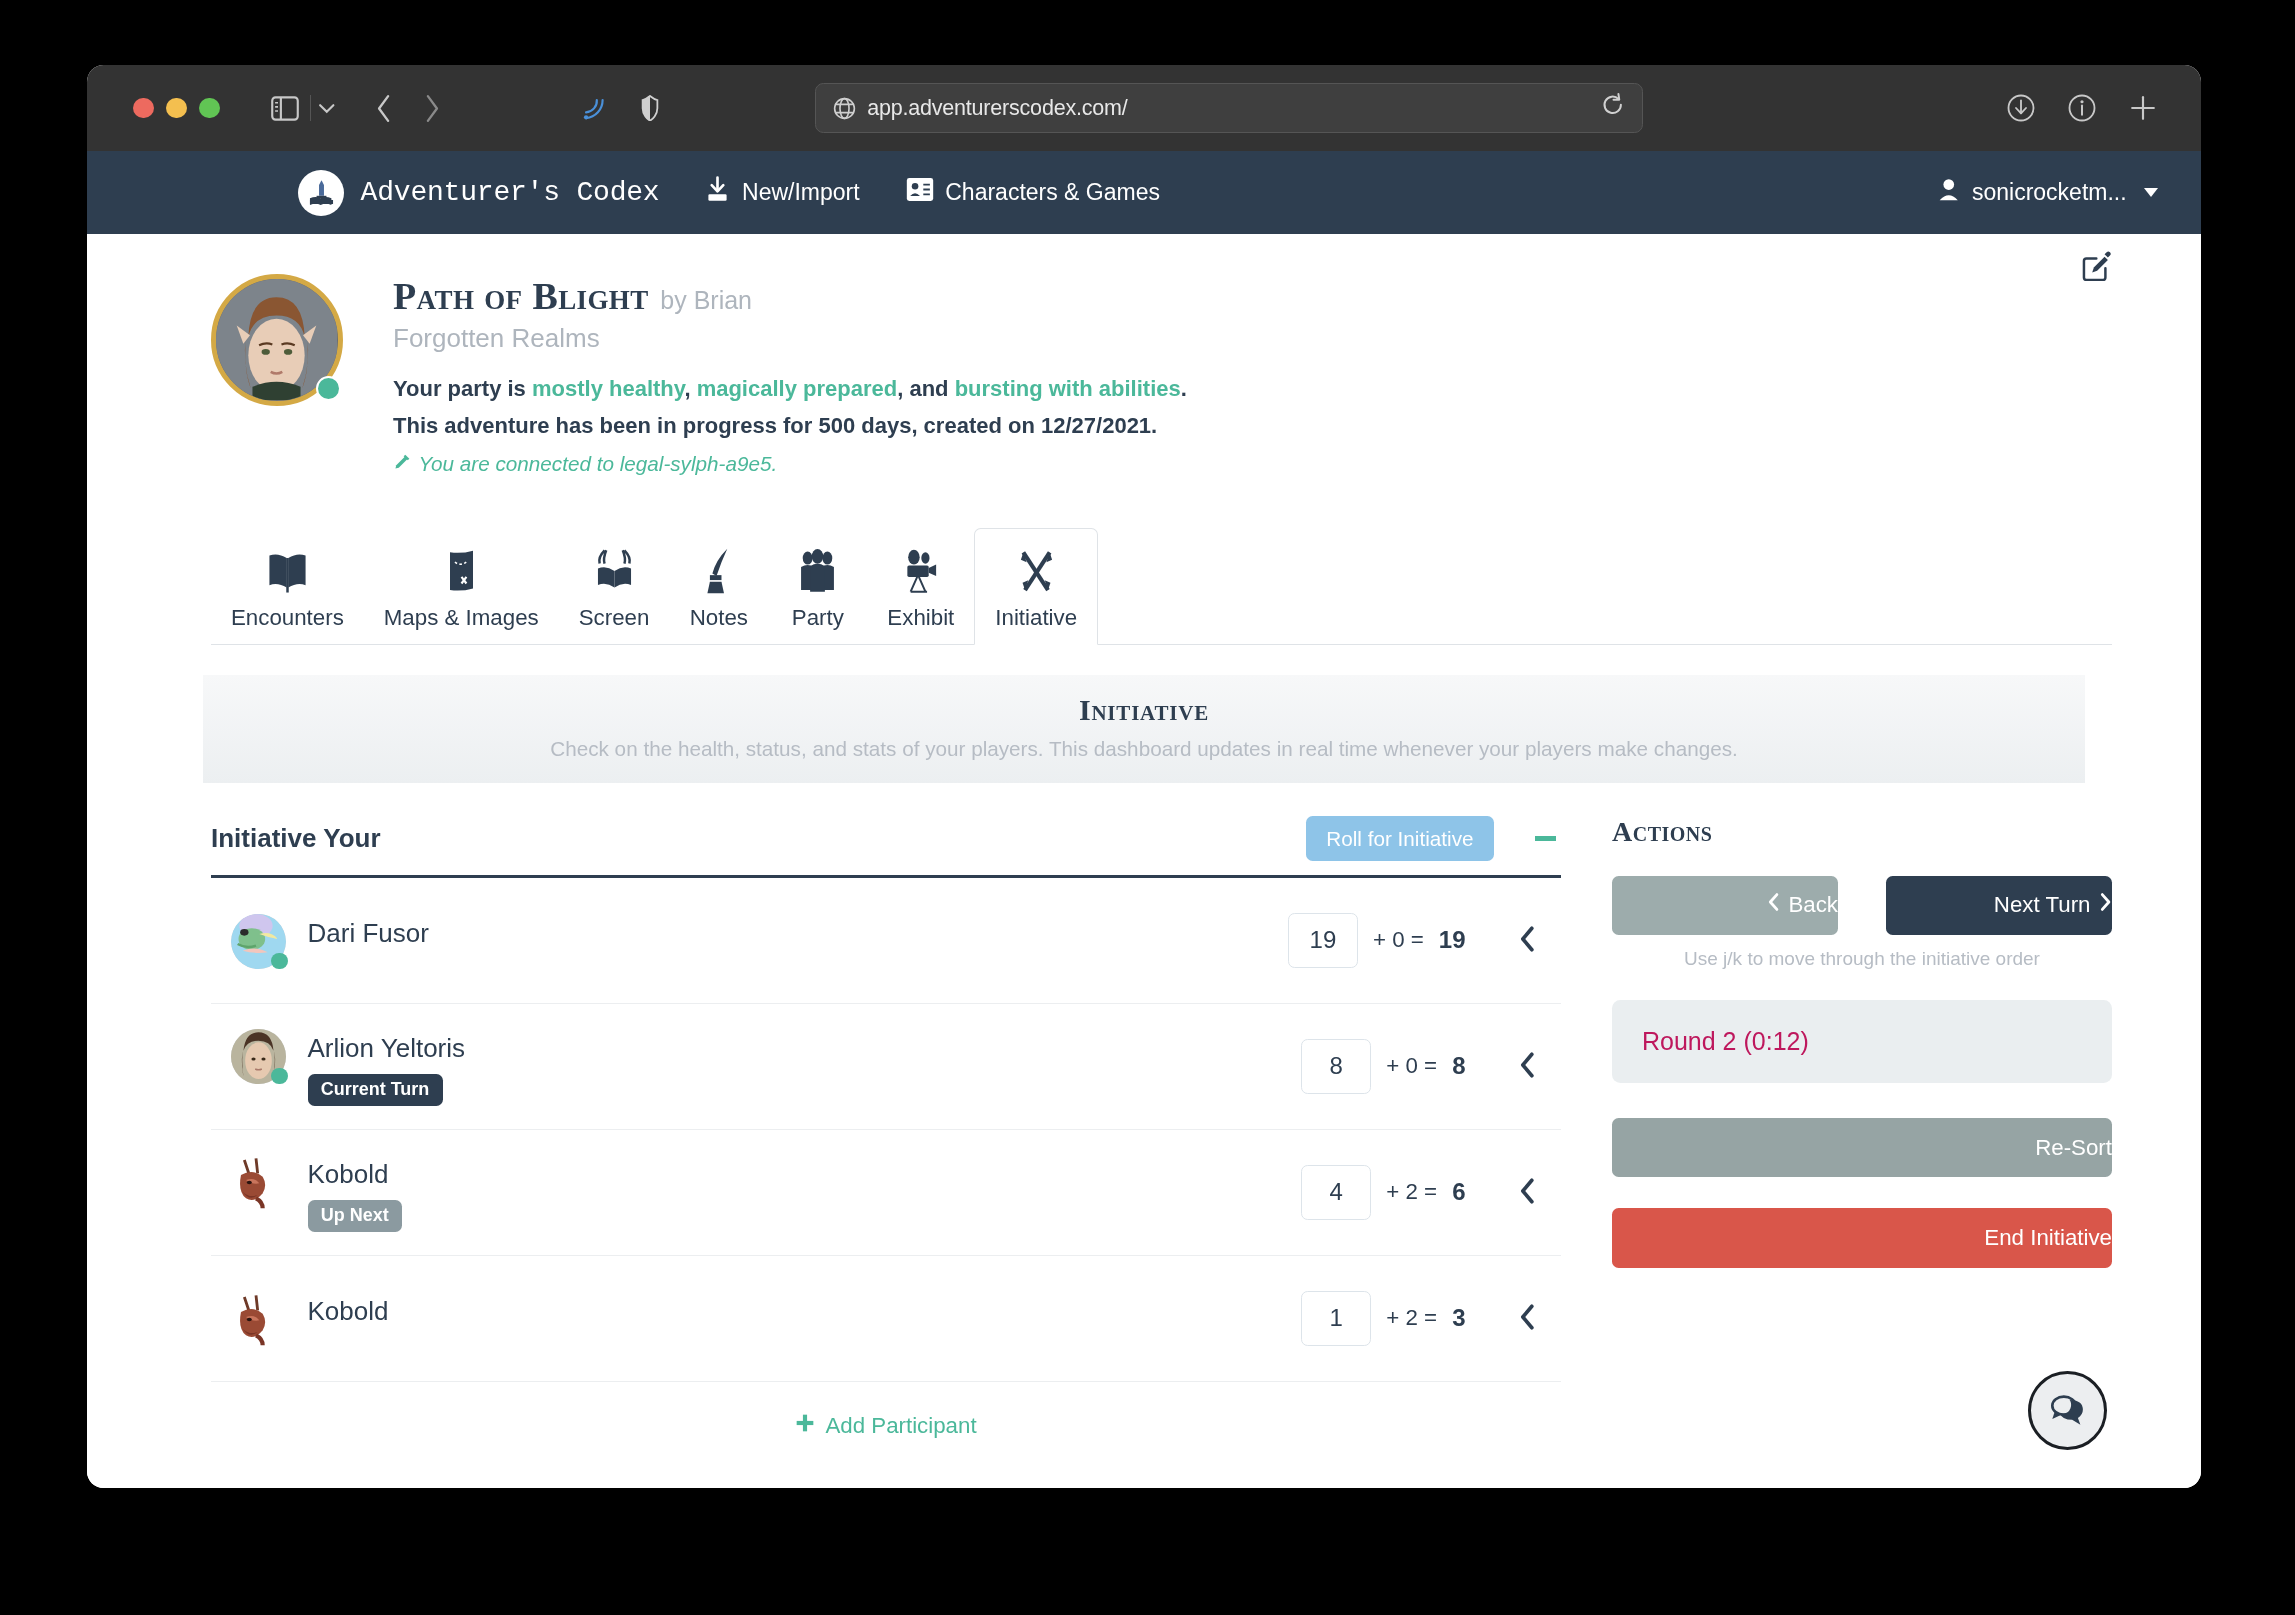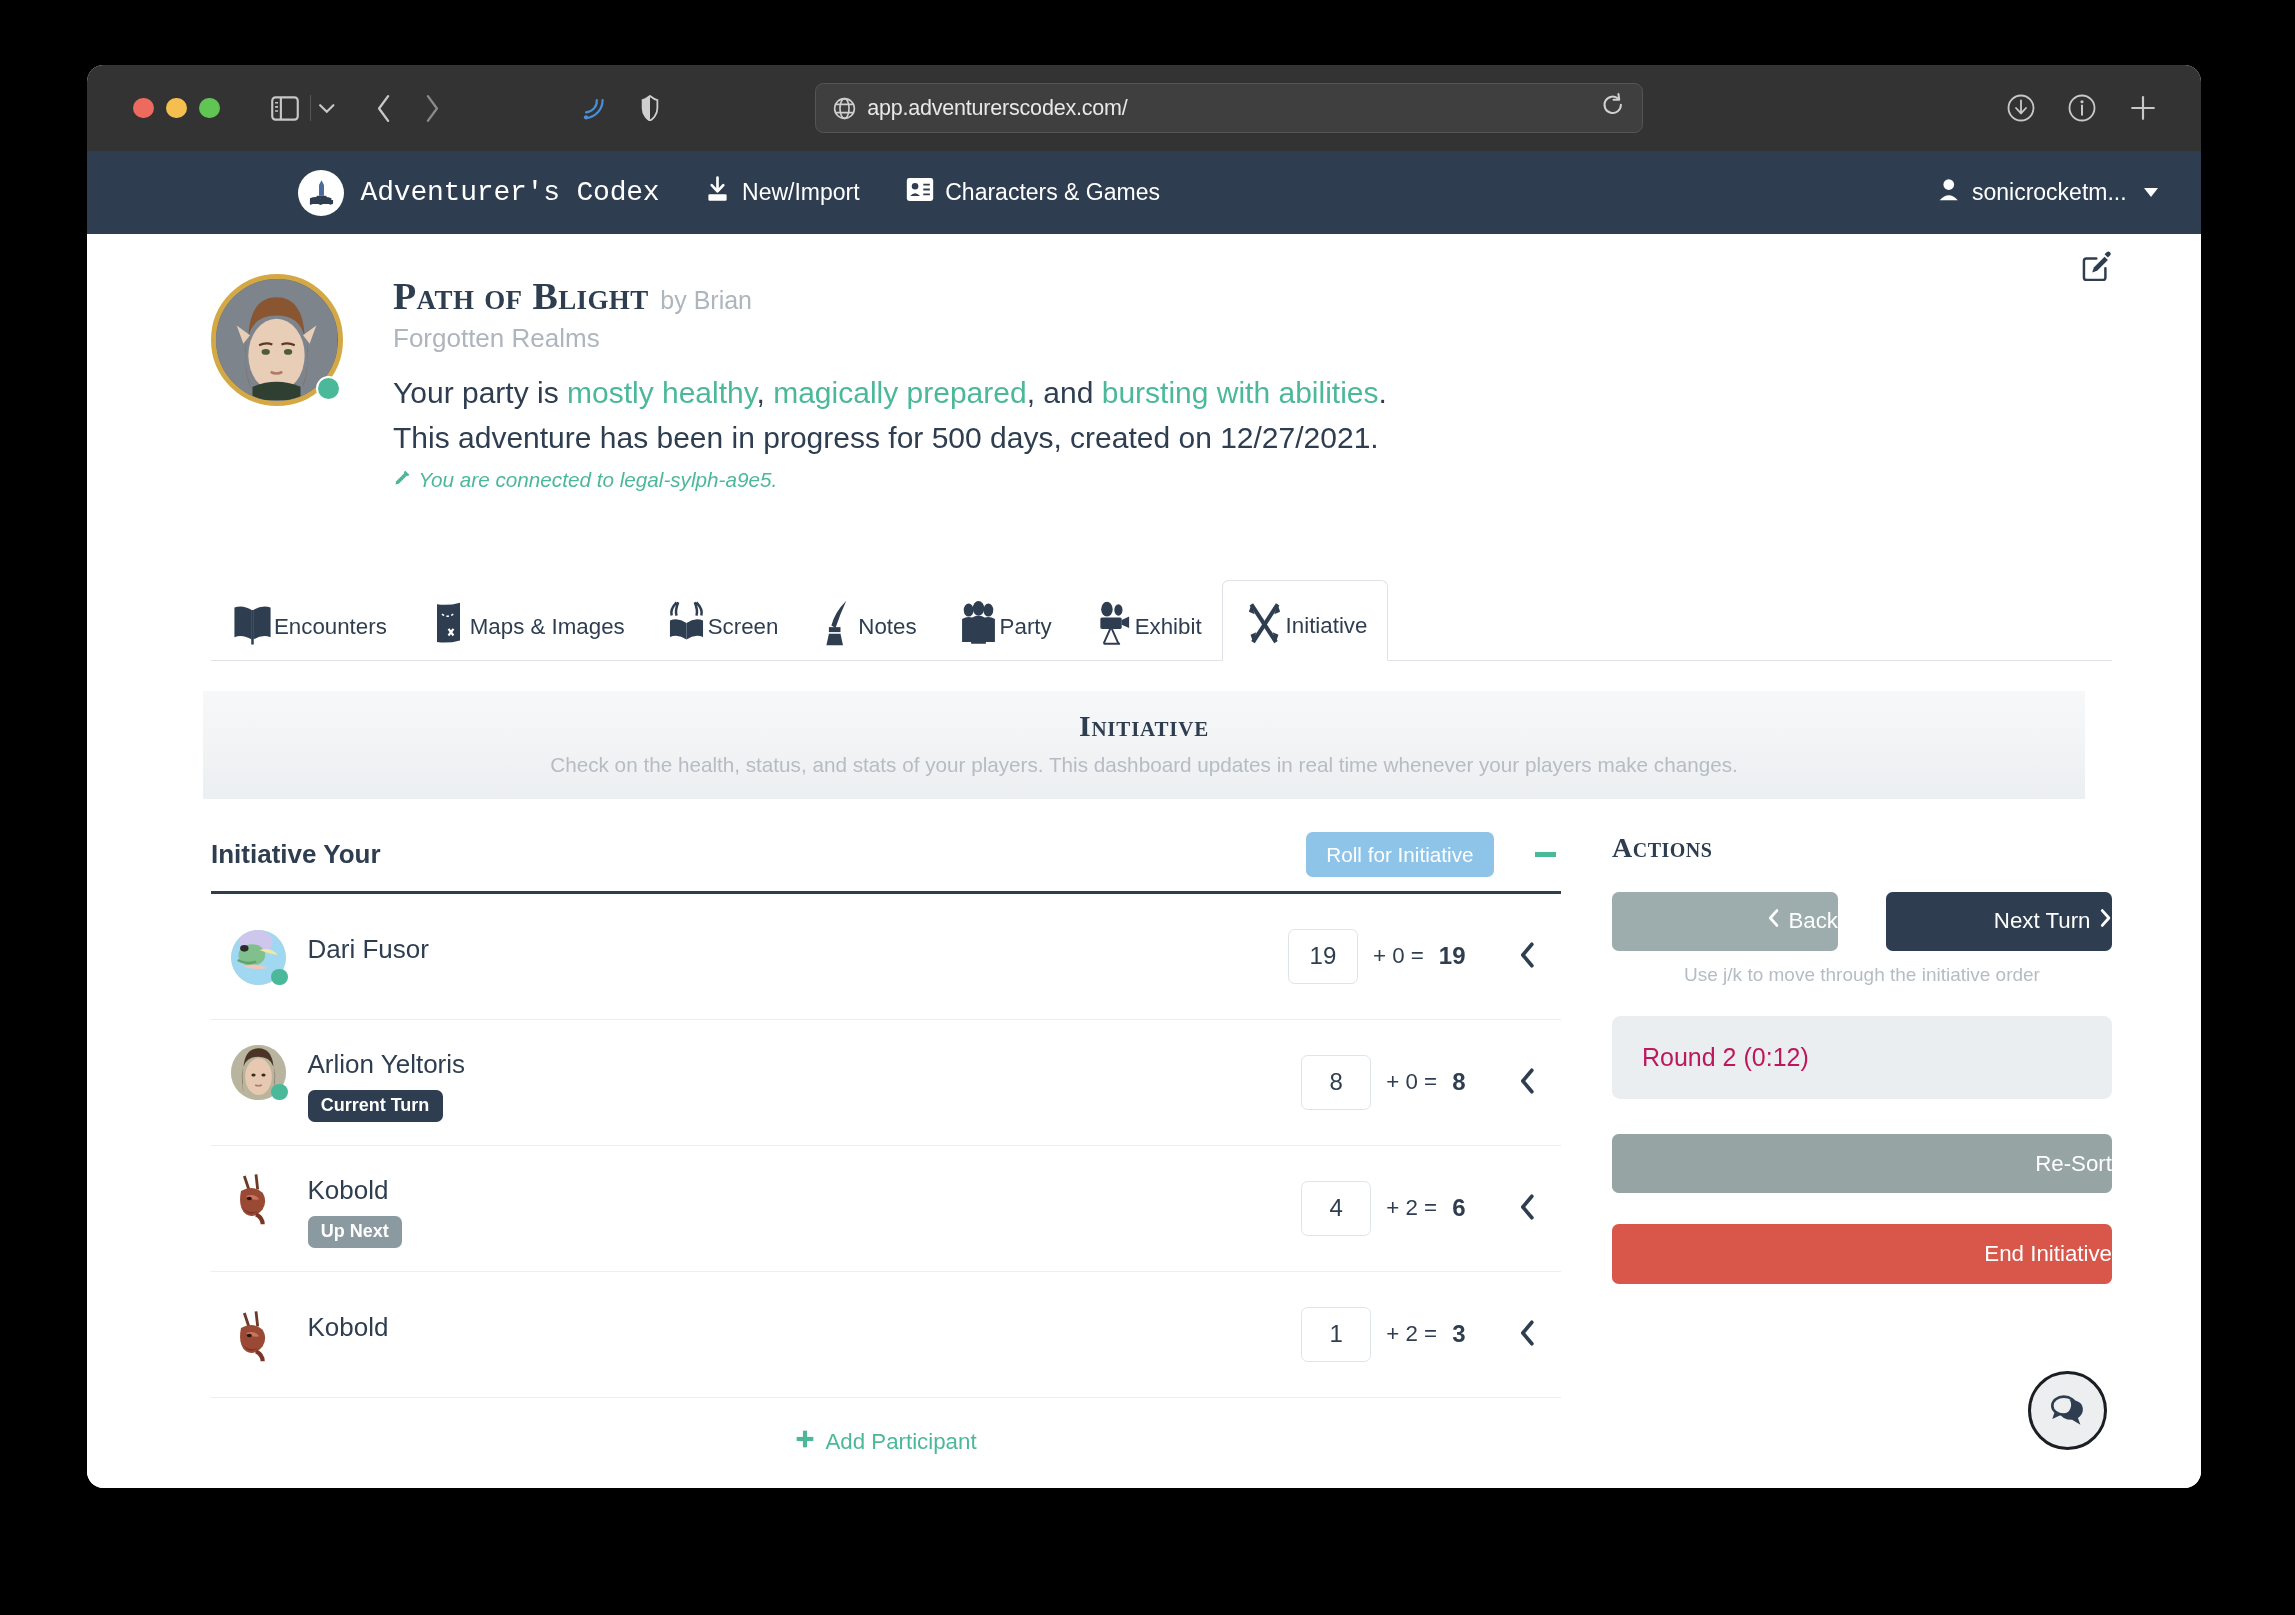--- a/index.html
+++ b/index.html
@@ -124,37 +124,37 @@
   .camp-title-row { display: flex; align-items: baseline; gap: 11.6px; }
   .camp-title {
     font-family: "Liberation Serif", serif;
     font-size: 38px; font-weight: bold;
     color: #2e3e50;
     font-variant: small-caps;
     letter-spacing: 0.4px;
   }
   .camp-by { font-size: 25px; color: #aeb5bd; }
   .camp-sub { font-size: 26px; color: #aeb5bd; margin-top: 5px; }
-  .camp-line { font-size: 30px; color: #2e3e50; margin-top: 21.5px; }
+  .camp-line { font-size: 22px; color: #2e3e50; margin-top: 21.5px; font-weight: bold; }
   .camp-line.second { margin-top: 11.6px; }
   .green-txt { color: #4bb89a; }
   .conn-line { font-size: 20.7px; color: #4bb89a; margin-top: 13.2px; display: flex; align-items: center; gap: 7.4px; font-style: italic; }
 
   .edit-btn { position: absolute; right: 89px; top: 16.6px; cursor: pointer; color: #2e3e50; }
 
   
   .tabs {
     display: flex;
     align-items: flex-end;
     margin: 45px 89px 0 124px;
     border-bottom: 0.8px solid #dfe3e7;
     height: 124px;
   }
   .tab {
-    display: flex; flex-direction: row; align-items: center;
+    display: flex; flex-direction: column; align-items: center;
     padding: 15px 20px 13.2px 20px;
     cursor: pointer;
     color: #2e3e50;
     min-width: 99px;
     position: relative;
   }
   .tab .tab-label { font-size: 22.3px; margin-top: 10px; }
   .tab.active {
     border: 0.8px solid #dfe3e7;
     border-bottom: 0.8px solid #fff;

